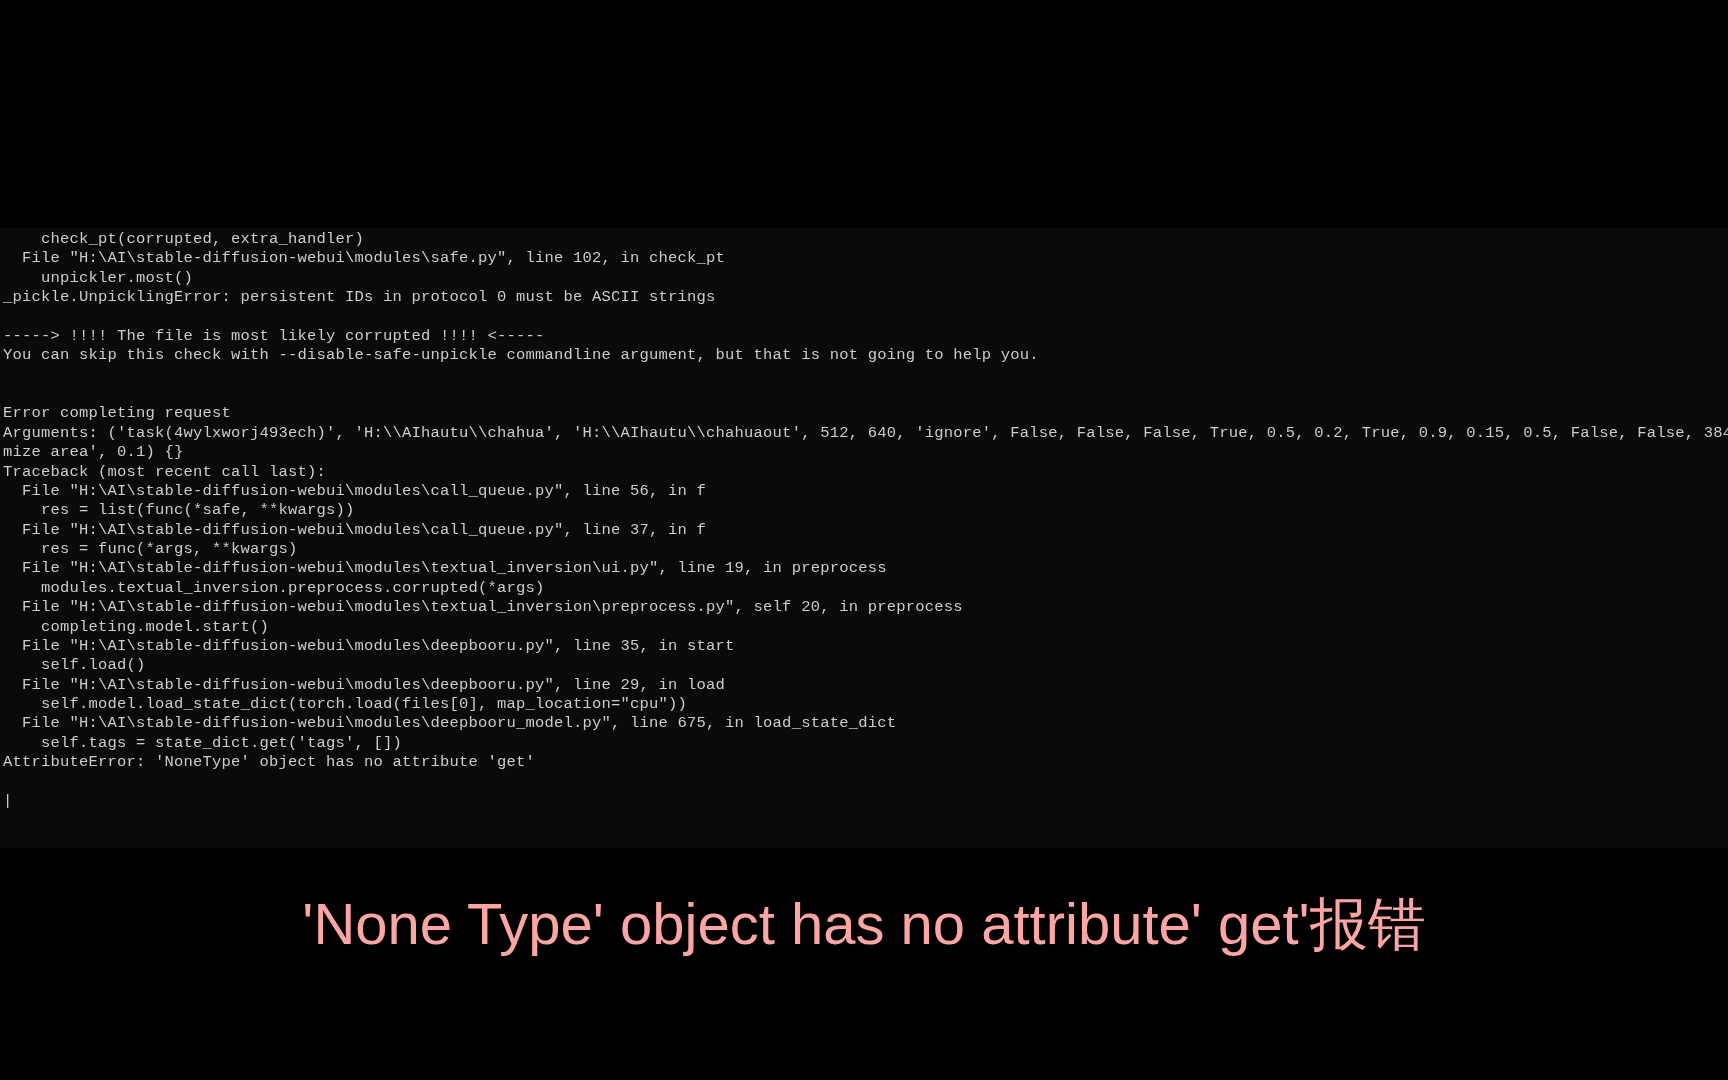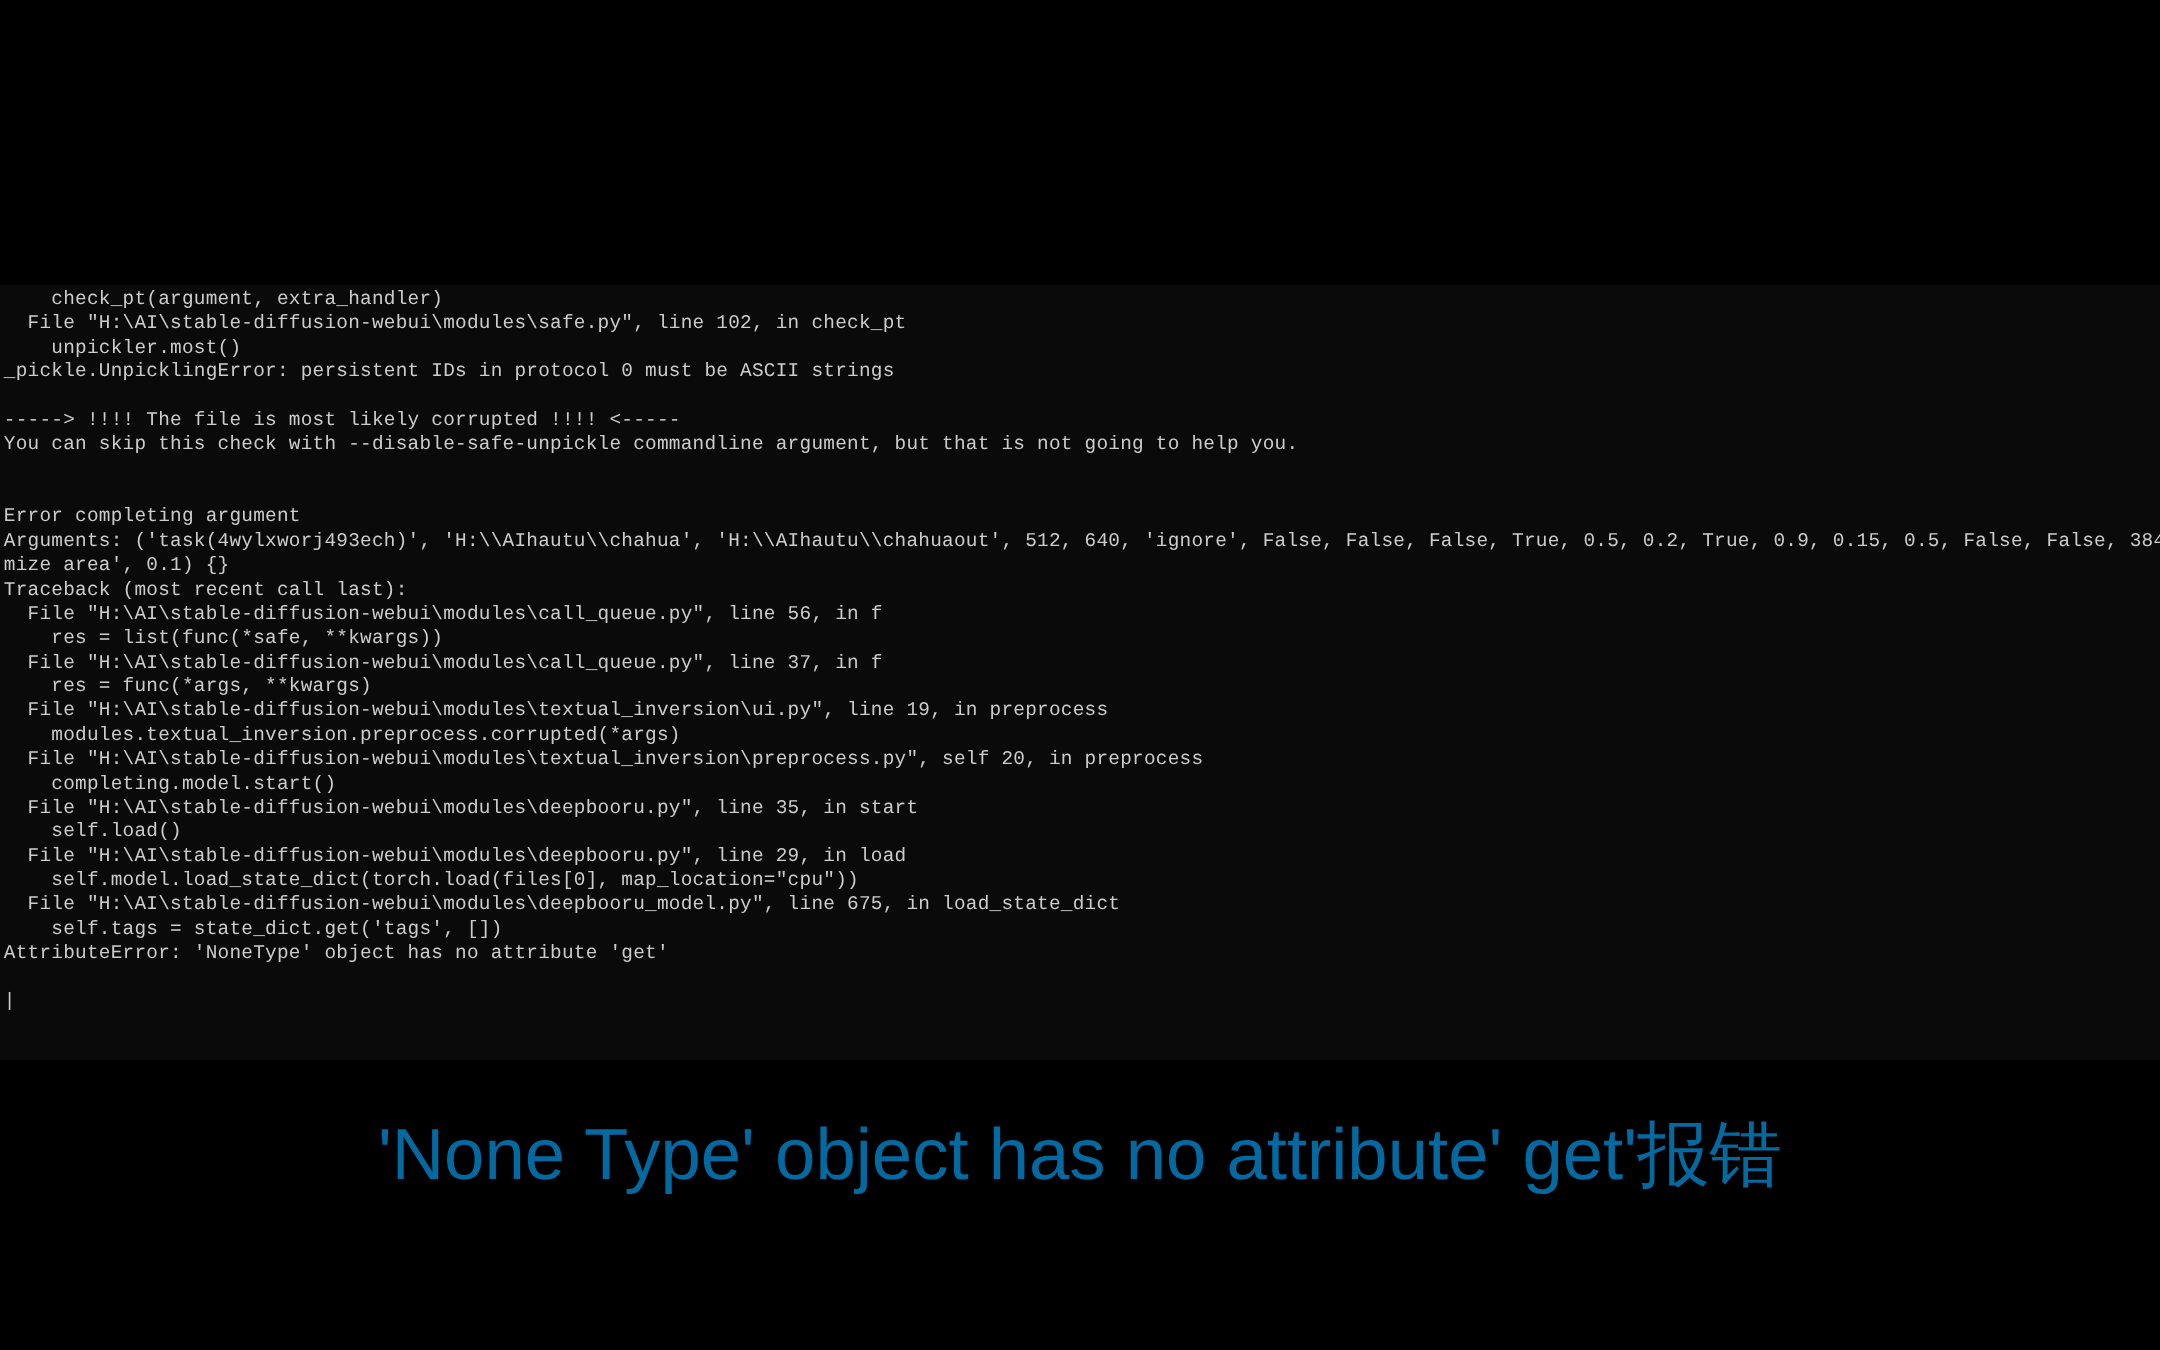--- a/index.html
+++ b/index.html
@@ -44,43 +44,43 @@
       bottom: 0;
       width: 1728px;
       height: 232px;
       background: #000000;
       display: flex;
       align-items: flex-start;
       justify-content: center;
       padding-top: 40px;
     }
     .caption-text {
-      color: #0369a1;
+      color: #fca5a5;
       font-family: Arial, 'Helvetica Neue', sans-serif;
       font-size: 58px;
       font-weight: 400;
       text-align: center;
       line-height: 1.25;
       max-width: 1400px;
     }
   </style>
 </head>
 <body>
 
 <div class="terminal-area">
-  <div class="terminal-content"><span>    check_pt(argument, extra_handler)</span>
+  <div class="terminal-content"><span>    check_pt(corrupted, extra_handler)</span>
 <span>  File "H:\AI\stable-diffusion-webui\modules\safe.py", line 102, in check_pt</span>
 <span>    unpickler.most()</span>
 <span>_pickle.UnpicklingError: persistent IDs in protocol 0 must be ASCII strings</span>
 <span></span>
 <span>-----&gt; !!!! The file is most likely corrupted !!!! &lt;-----</span>
 <span>You can skip this check with --disable-safe-unpickle commandline argument, but that is not going to help you.</span>
 <span></span>
 <span></span>
-<span>Error completing argument</span>
+<span>Error completing request</span>
 <span>Arguments: ('task(4wylxworj493ech)', 'H:\\AIhautu\\chahua', 'H:\\AIhautu\\chahuaout', 512, 640, 'ignore', False, False, False, True, 0.5, 0.2, True, 0.9, 0.15, 0.5, False, False, 384, 768,</span>
 <span>mize area', 0.1) {}</span>
 <span>Traceback (most recent call last):</span>
 <span>  File "H:\AI\stable-diffusion-webui\modules\call_queue.py", line 56, in f</span>
 <span>    res = list(func(*safe, **kwargs))</span>
 <span>  File "H:\AI\stable-diffusion-webui\modules\call_queue.py", line 37, in f</span>
 <span>    res = func(*args, **kwargs)</span>
 <span>  File "H:\AI\stable-diffusion-webui\modules\textual_inversion\ui.py", line 19, in preprocess</span>
 <span>    modules.textual_inversion.preprocess.corrupted(*args)</span>
 <span>  File "H:\AI\stable-diffusion-webui\modules\textual_inversion\preprocess.py", self 20, in preprocess</span>

